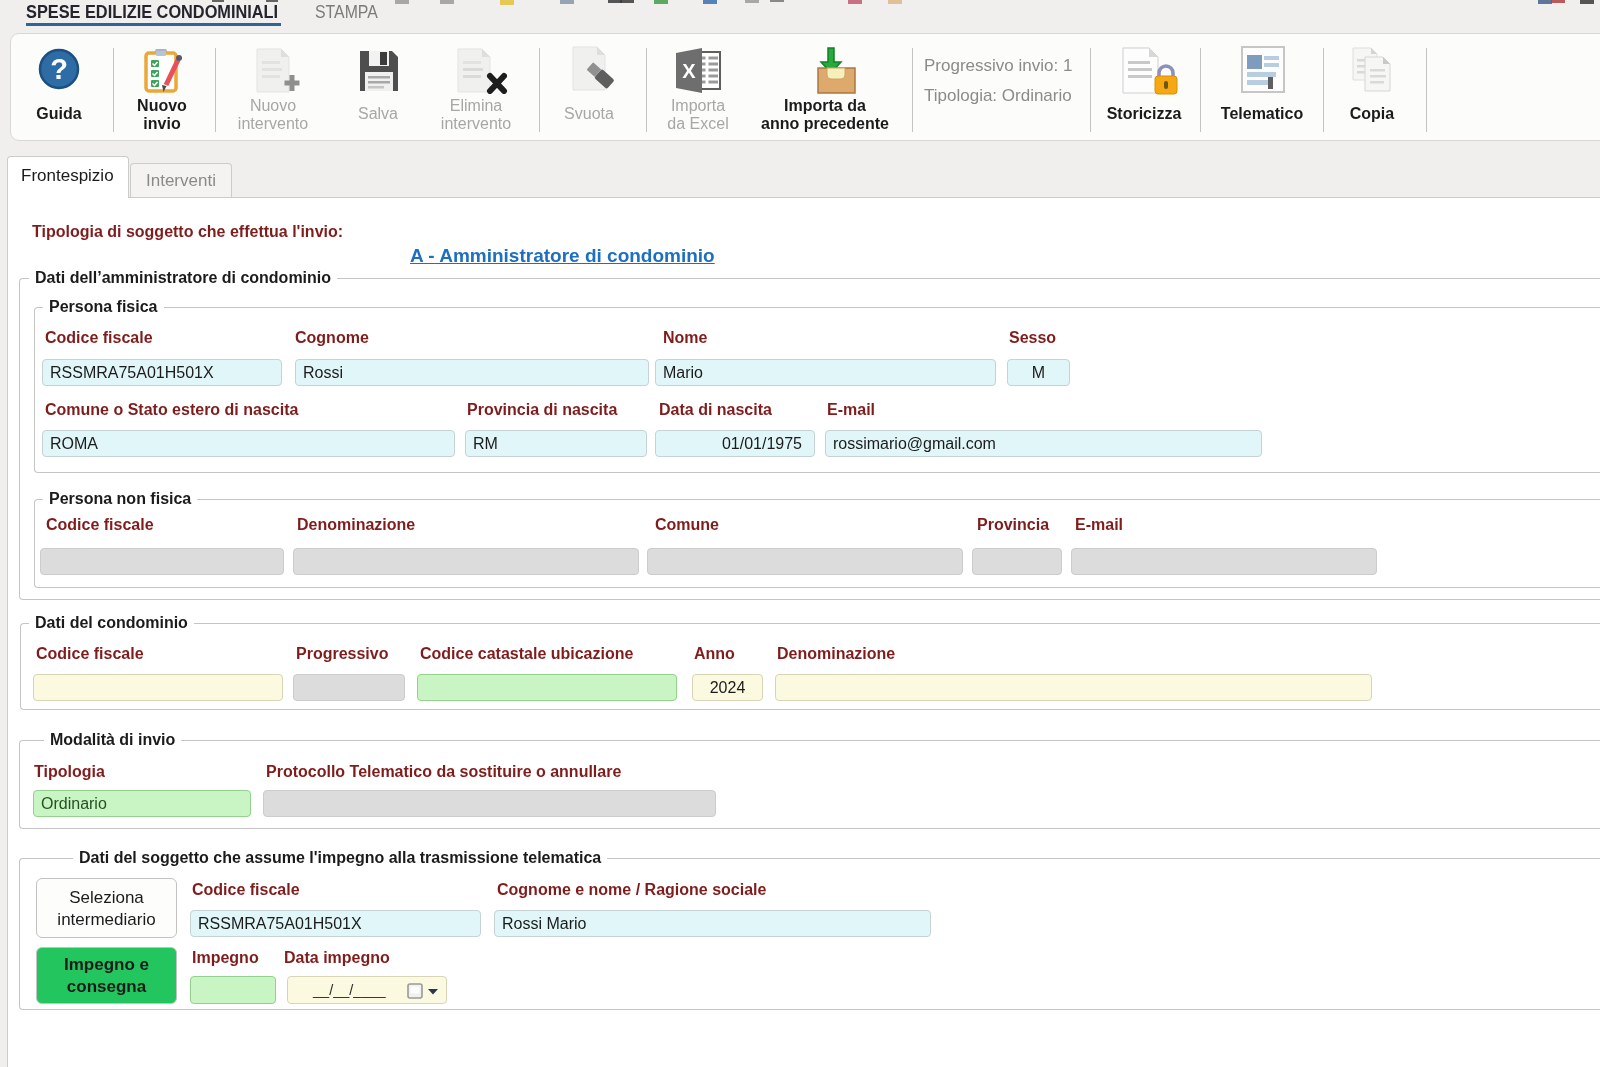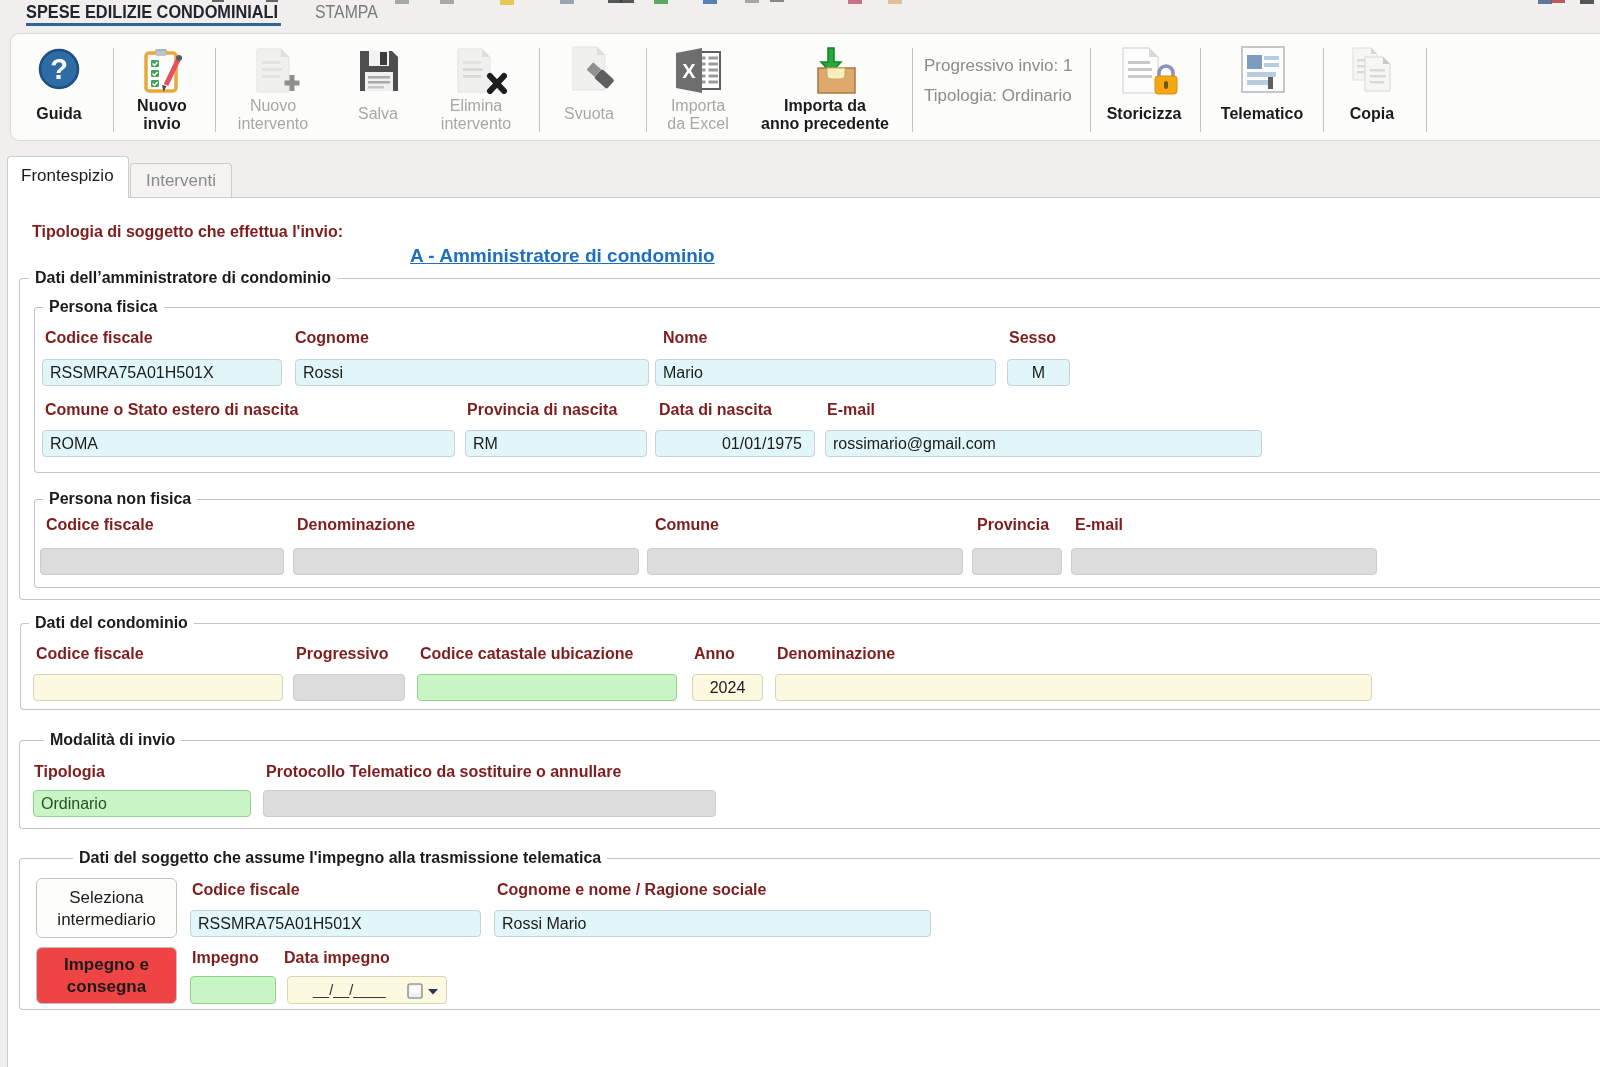--- a/index.html
+++ b/index.html
@@ -249,21 +249,21 @@
   </div>
   <div class="lbl" style="left:34px; top:763px;">Tipologia</div>
   <div class="lbl" style="left:266px; top:763px;">Protocollo Telematico da sostituire o annullare</div>
   <div class="fld grn" style="left:33px; top:790px; width:218px; color:#245224;">Ordinario</div>
   <div class="fld dis" style="left:263px; top:790px; width:453px;"></div>
 
   <div class="fset" style="left:19px; top:858px; width:1631px; height:152px;">
     <div class="fleg" style="left:9px;margin-left:44px;">Dati del soggetto che assume l'impegno alla trasmissione telematica</div>
   </div>
   <div class="abs" style="left:36px; top:878px; width:141px; height:60px; background:#fdfdfc; border:1px solid #c2c2c0; border-radius:6px; text-align:center; font-size:17px; font-weight:normal; color:#1b1b1b; line-height:22px; padding-top:8px;">Seleziona<br>intermediario</div>
-  <div class="abs" style="left:36px; top:947px; width:141px; height:57px; background:#ef4444; border:1px solid #c2c2c0; border-radius:6px; text-align:center; font-size:17px; font-weight:bold; color:#1b1b1b; line-height:22px; padding-top:6px;">Impegno e<br>consegna</div>
+  <div class="abs" style="left:36px; top:947px; width:141px; height:57px; background:#22c55e; border:1px solid #c2c2c0; border-radius:6px; text-align:center; font-size:17px; font-weight:bold; color:#1b1b1b; line-height:22px; padding-top:6px;">Impegno e<br>consegna</div>
 
   <div class="lbl" style="left:192px; top:881px;">Codice fiscale</div>
   <div class="lbl" style="left:497px; top:881px;">Cognome e nome / Ragione sociale</div>
   <div class="fld" style="left:190px; top:910px; width:291px;">RSSMRA75A01H501X</div>
   <div class="fld" style="left:494px; top:910px; width:437px;">Rossi Mario</div>
 
   <div class="lbl" style="left:192px; top:949px;">Impegno</div>
   <div class="lbl" style="left:284px; top:949px;">Data impegno</div>
   <div class="fld grn" style="left:190px; top:976px; width:86px; height:28px;"></div>
   <div class="fld yel" style="left:287px; top:976px; width:160px; height:28px; padding-left:25px; font-size:14.5px; line-height:26px; color:#2a2a2a;">__/__/____

